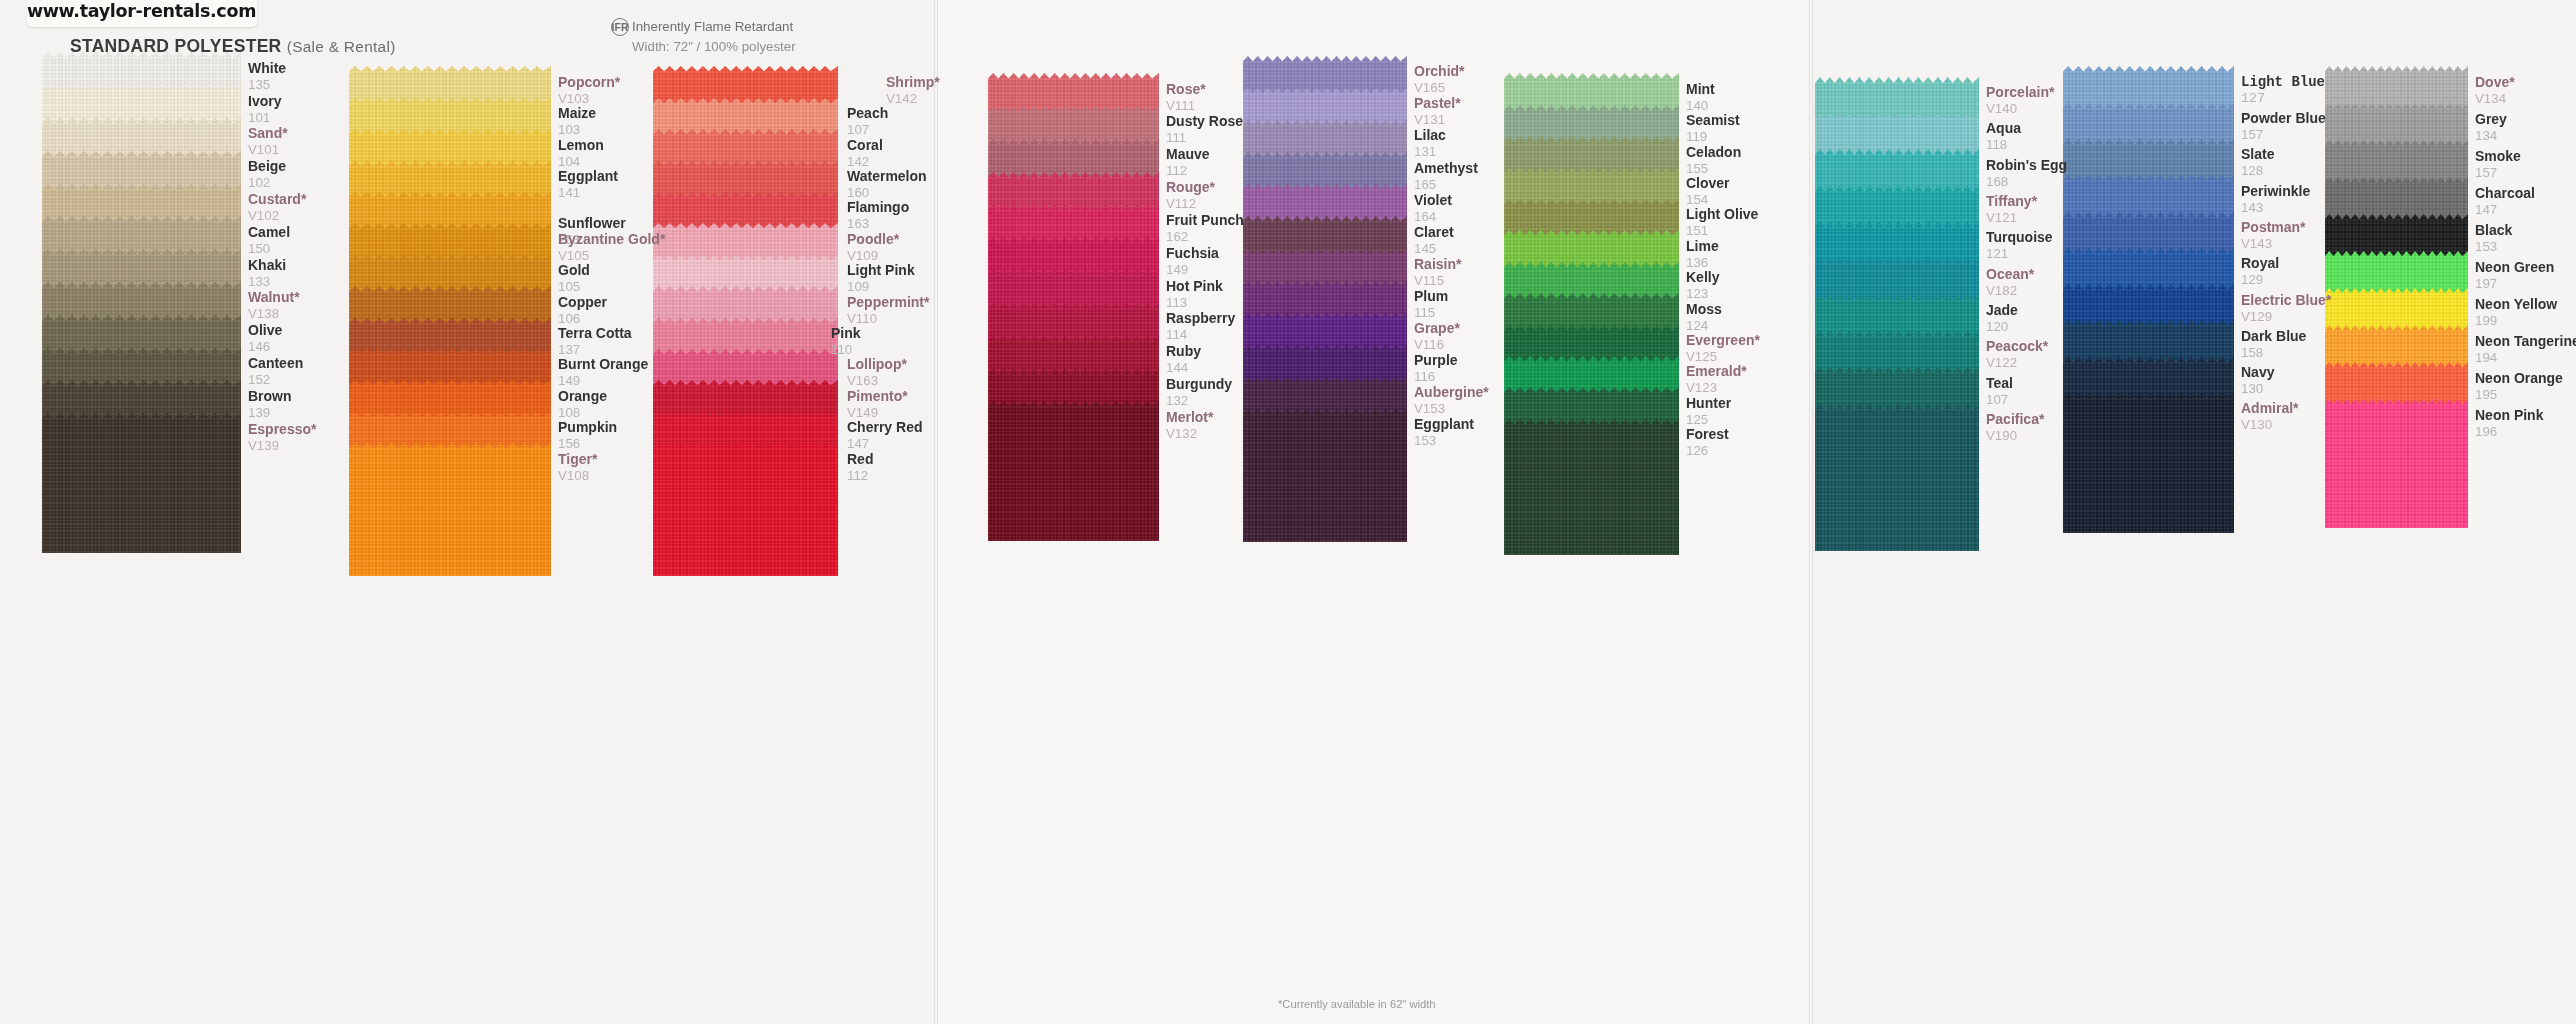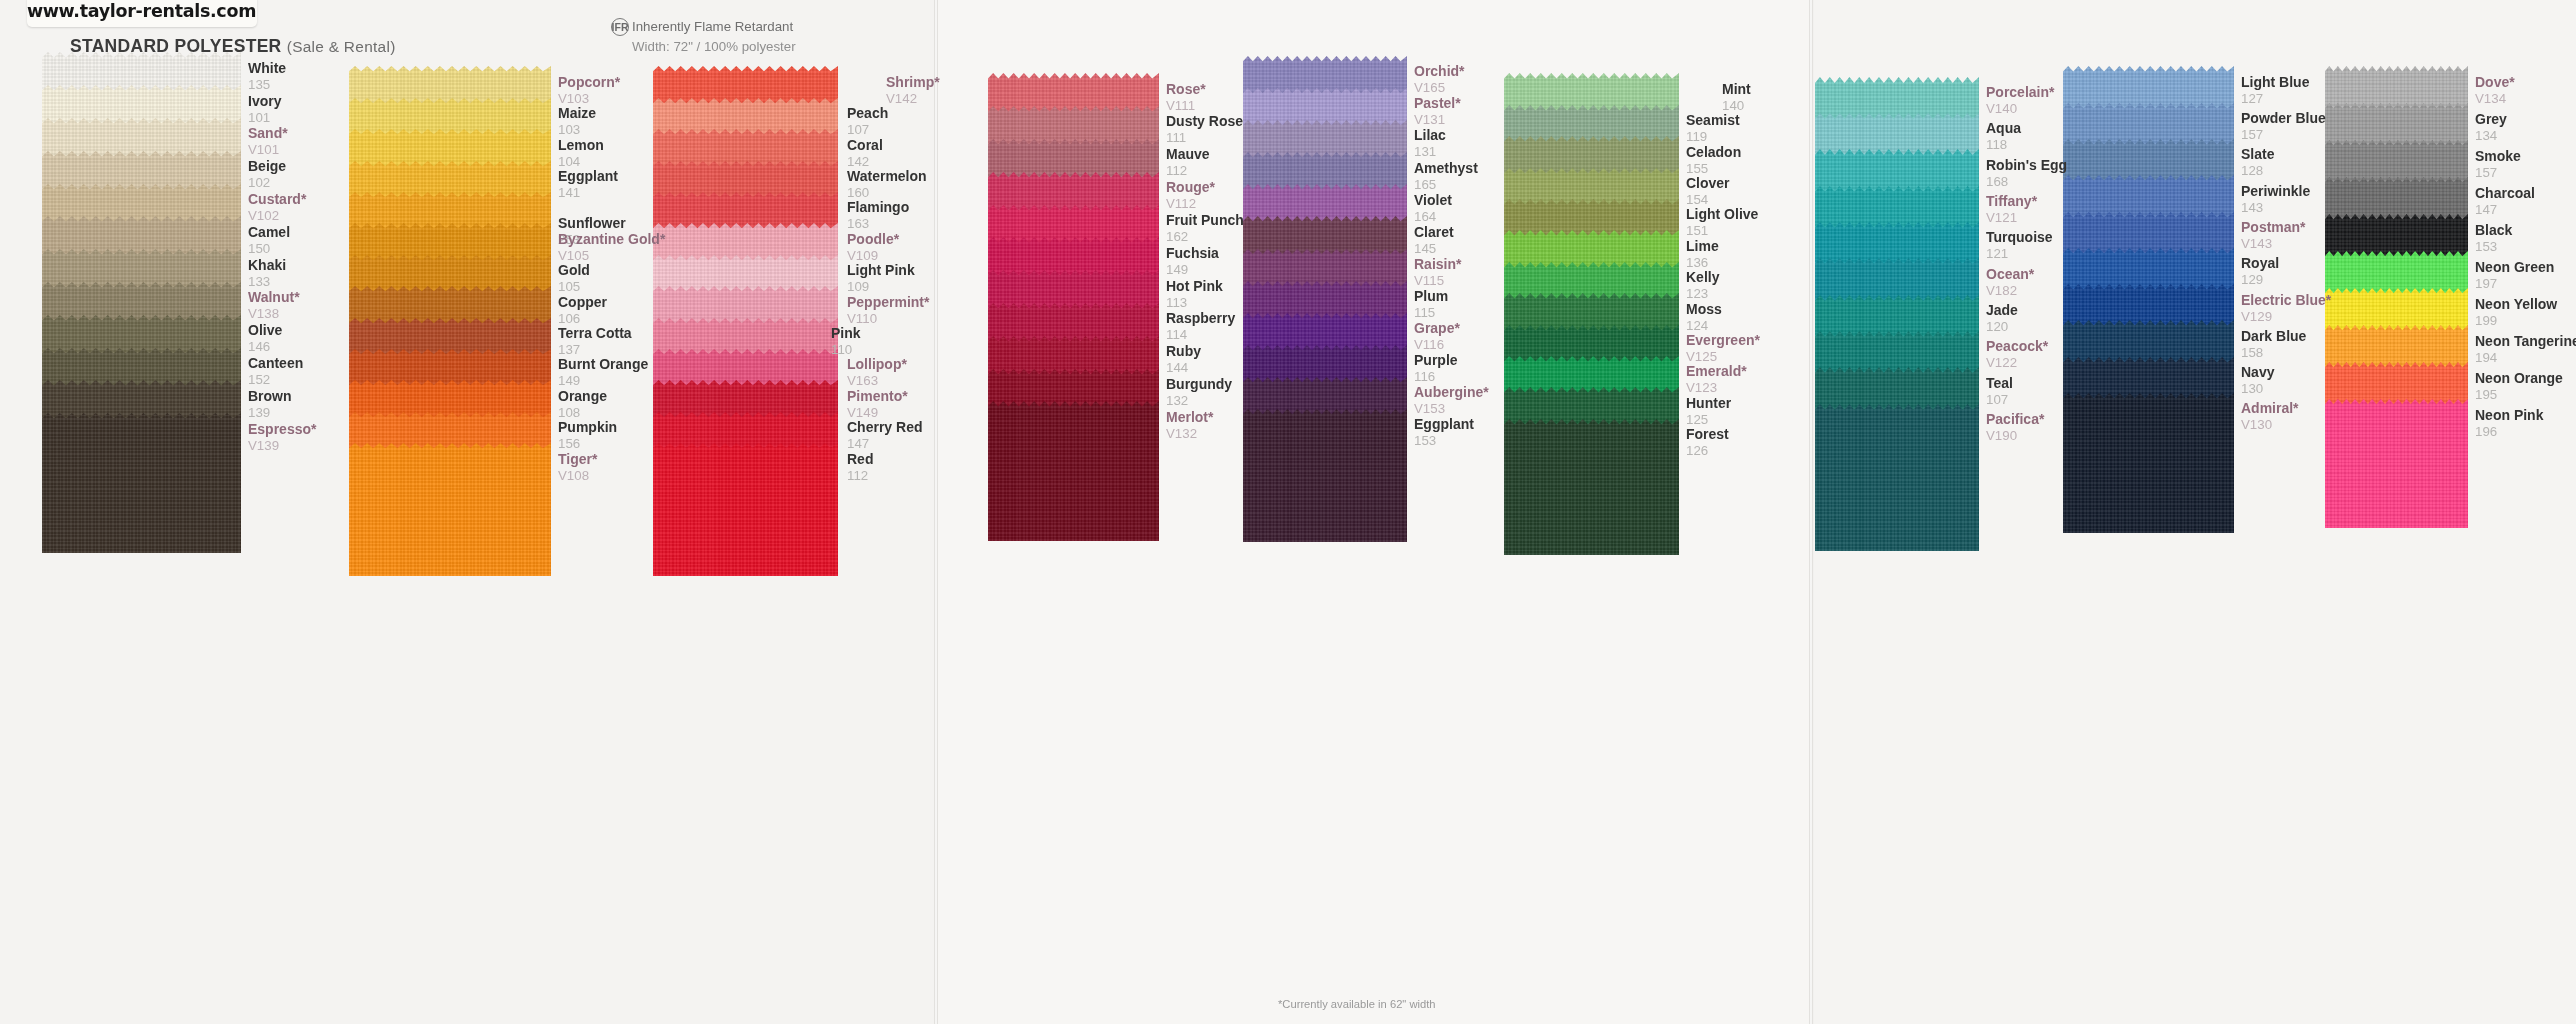--- a/index.html
+++ b/index.html
@@ -559,21 +559,21 @@
       </div>
       <div class="label" style="left: 171px; top: 417px; z-index: 500;">
         <span class="nm">Eggplant</span>
         <span class="cd">153</span>
       </div>
     </div>
     <div class="column" style="left: 1504px;">
       <div class="swatch" style="top: 73px; width: 175px; height: 136px; background: rgb(159, 211, 155); z-index: 1;">
         <div class="weave"></div>
       </div>
-      <div class="label" style="left: 182px; top: 82px; z-index: 500; margin-left: 36px;">
+      <div class="label" style="left: 182px; top: 82px; z-index: 500;">
         <span class="nm">Mint</span>
         <span class="cd">140</span>
       </div>
       <div class="swatch" style="top: 105px; width: 175px; height: 136px; background: rgb(140, 174, 145); z-index: 2;">
         <div class="weave"></div>
       </div>
       <div class="label" style="left: 182px; top: 113px; z-index: 500;">
         <span class="nm">Seamist</span>
         <span class="cd">119</span>
       </div>
@@ -717,21 +717,21 @@
       </div>
       <div class="label fr" style="left: 171px; top: 412px; z-index: 500;">
         <span class="nm">Pacifica*</span>
         <span class="cd">V190</span>
       </div>
     </div>
     <div class="column" style="left: 2063px;">
       <div class="swatch" style="top: 66px; width: 171px; height: 140px; background: rgb(127, 168, 212); z-index: 1;">
         <div class="weave"></div>
       </div>
-      <div class="label" style="left: 178px; top: 75px; z-index: 500;">
+      <div class="label" style="left: 178px; top: 75px; z-index: 500; font-family: Liberation Mono, monospace;">
         <span class="nm">Light Blue</span>
         <span class="cd">127</span>
       </div>
       <div class="swatch" style="top: 103px; width: 171px; height: 140px; background: rgb(110, 148, 198); z-index: 2;">
         <div class="weave"></div>
       </div>
       <div class="label" style="left: 178px; top: 111px; z-index: 500;">
         <span class="nm">Powder Blue</span>
         <span class="cd">157</span>
       </div>

